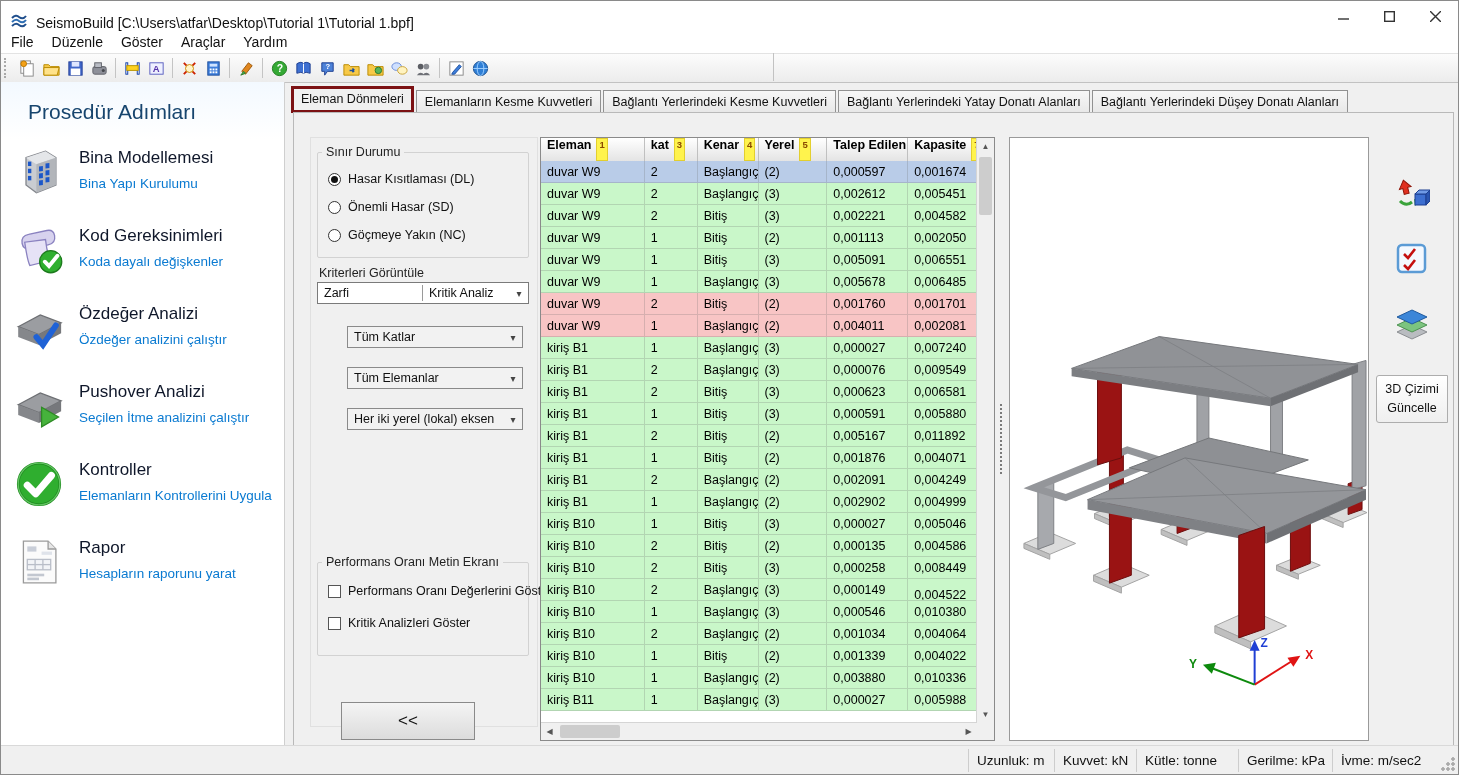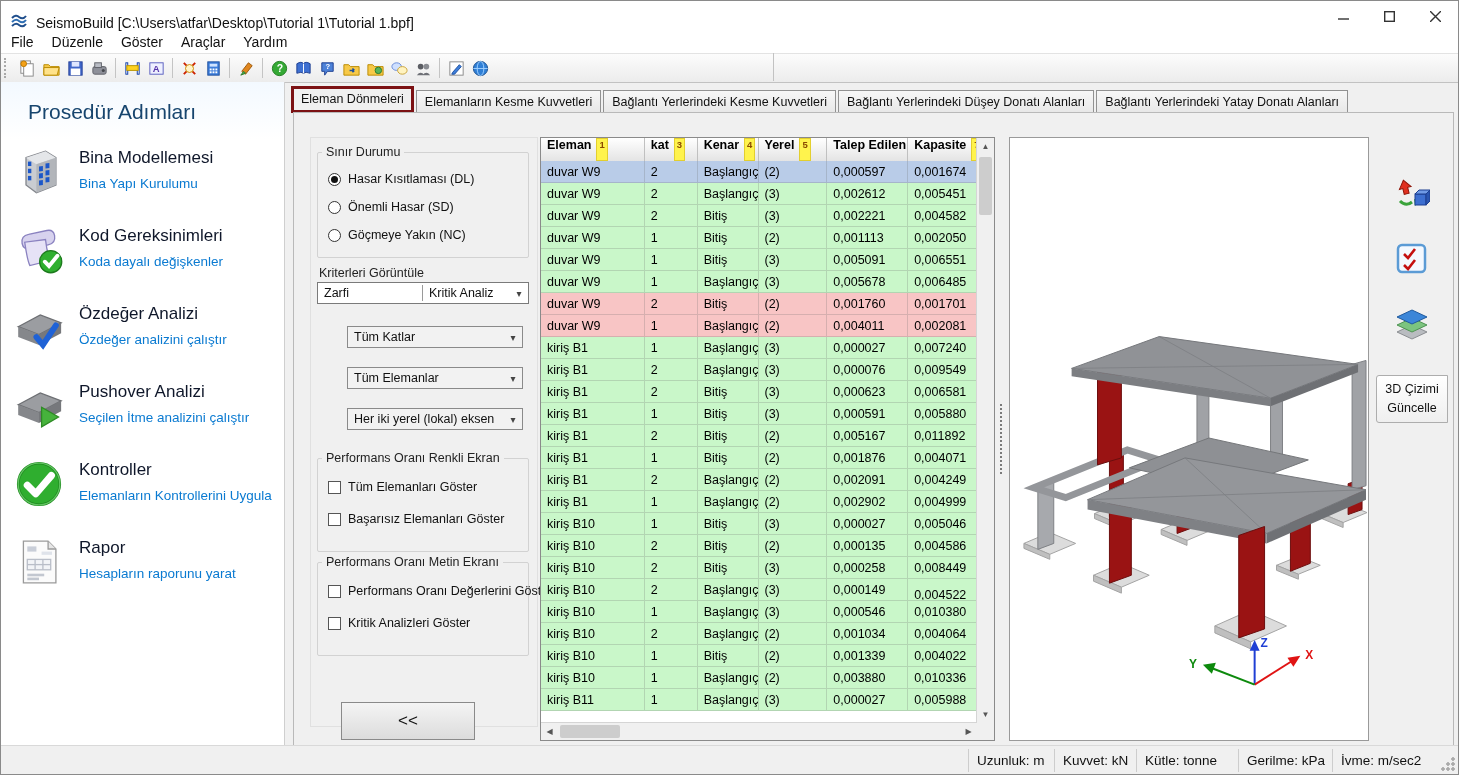--- a/index.html
+++ b/index.html
@@ -347,22 +347,22 @@
         <div class="stitle">Rapor</div>
         <div class="ssub">Hesapların raporunu yarat</div>
       </div>
     </div>
 
   <div class="main">
     <div class="tabbar">
         <span class="tab active">Eleman Dönmeleri</span>
         <span class="tab">Elemanların Kesme Kuvvetleri</span>
         <span class="tab">Bağlantı Yerlerindeki Kesme Kuvvetleri</span>
+        <span class="tab">Bağlantı Yerlerindeki Yatay Donatı Alanları</span>
         <span class="tab">Bağlantı Yerlerindeki Düşey Donatı Alanları</span>
-        <span class="tab">Bağlantı Yerlerindeki Yatay Donatı Alanları</span>
       </div>
     <div class="panel">
 
       <div class="controls">
         <div class="groupbox" style="top:14px;height:104px;">
           <span class="gtitle">Sınır Durumu</span>
           <div id="radios">
               <div class="radio-row" style="top: 18px;">
                 <span class="radio sel"></span>
                 <span class="radio-label">Hasar Kısıtlaması (DL)</span>
@@ -391,33 +391,20 @@
             </div>
             <div class="dropdown" style="left: 36px; top: 229px; width: 176px;">
               <span class="ctext">Tüm Elemanlar</span>
               <span class="chev">▾</span>
             </div>
             <div class="dropdown" style="left: 36px; top: 270px; width: 176px;">
               <span class="ctext">Her iki yerel (lokal) eksen</span>
               <span class="chev">▾</span>
             </div>
           </div>
-        <div class="groupbox" style="top:320px;height:92px;">
-          <span class="gtitle">Performans Oranı Renkli Ekran</span>
-          <div id="checks1">
-              <div class="check-row" style="top: 20px;">
-                <span class="checkbox"></span>
-                <span class="check-label">Tüm Elemanları Göster</span>
-              </div>
-              <div class="check-row" style="top: 52px;">
-                <span class="checkbox"></span>
-                <span class="check-label">Başarısız Elemanları Göster</span>
-              </div>
-            </div>
-        </div>
         <div class="groupbox" style="top:424px;height:92px;">
           <span class="gtitle">Performans Oranı Metin Ekranı</span>
           <div id="checks2">
               <div class="check-row" style="top: 20px;">
                 <span class="checkbox"></span>
                 <span class="check-label">Performans Oranı Değerlerini Göster</span>
               </div>
               <div class="check-row" style="top: 52px;">
                 <span class="checkbox"></span>
                 <span class="check-label">Kritik Analizleri Göster</span>

